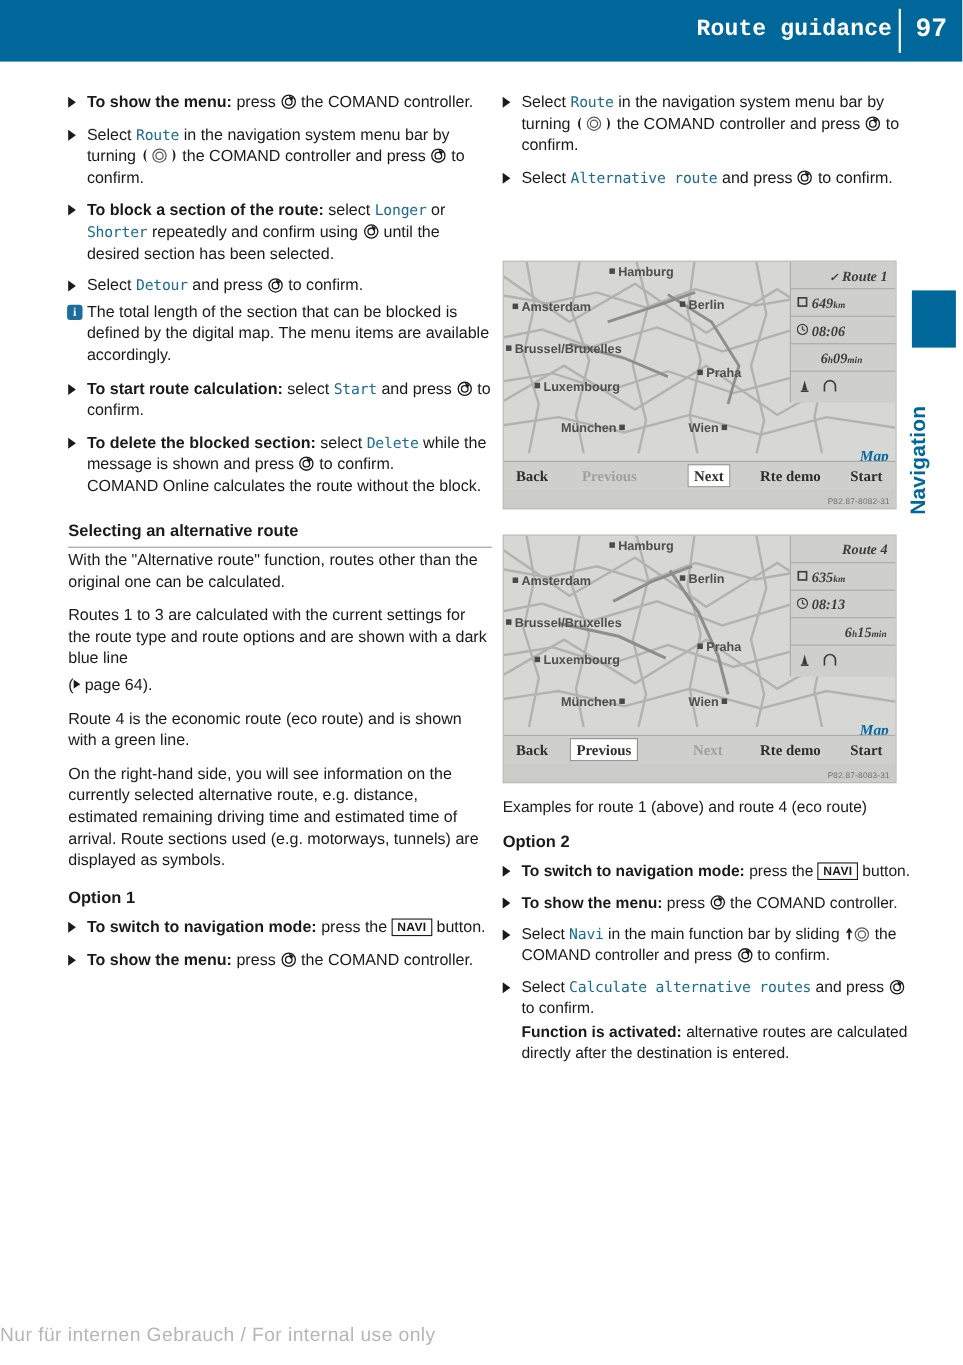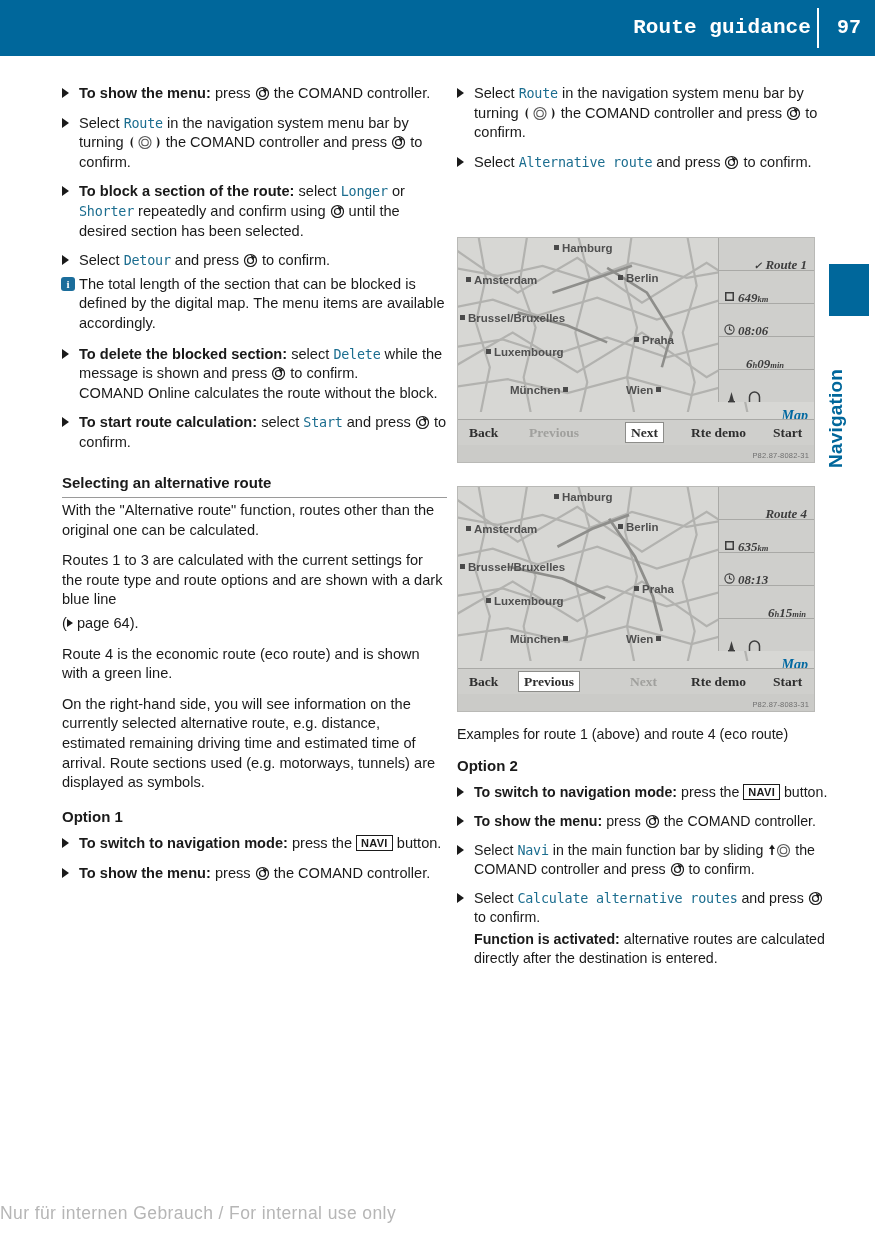--- a/index.html
+++ b/index.html
@@ -16,21 +16,21 @@
   }
   .header-title{
     position:absolute;right:64px;top:0;height:56px;line-height:56px;
     color:#ffffff;font-size:21px;font-weight:bold;letter-spacing:.1px;
   }
   .header-sep{
     position:absolute;right:56px;top:8px;width:2px;height:40px;background:#ffffff;
   }
   .header-page{
     position:absolute;right:14px;top:0;height:56px;line-height:56px;
-    color:#ffffff;font-size:20px;font-weight:bold;
+    color:#ffffff;font-size:24px;font-weight:bold;
   }
   
   .margin-tab{
     position:absolute;left:829px;top:264px;width:40px;height:52px;background:#00679b;
   }
   .margin-label{
     position:absolute;left:825px;top:318px;width:46px;height:150px;
     color:#00679b;font-size:19px;font-weight:bold;
     writing-mode:vertical-rl;text-orientation:mixed;
     transform:rotate(180deg);transform-origin:center;
@@ -108,21 +108,21 @@
     font-size:11.5px;font-weight:bold;color:#4f4f4f;white-space:nowrap;}
   .city .sq{display:inline-block;width:5px;height:5px;background:#4a4a4a;vertical-align:2px;margin-right:3px;}
   .city .sqa{display:inline-block;width:5px;height:5px;background:#4a4a4a;vertical-align:2px;margin-left:3px;}
   .info-panel{
     position:absolute;right:0;top:0;width:96px;background:#cfcfcc;
     border-left:1px solid #a9a9a6;box-sizing:border-box;
   }
   .ip-row{
     border-bottom:1px solid #a9a9a6;box-sizing:border-box;
     font-family:"Liberation Serif",serif;font-style:italic;font-weight:bold;
-    color:#3d3d3d;font-size:13px;padding:16px 5px;height:25px;line-height:21px;
+    color:#3d3d3d;font-size:13px;padding:2px 5px;height:25px;line-height:21px;
     white-space:nowrap;
   }
   .ip-title{text-align:right;padding-right:7px;}
   .ip-unit{font-size:8.5px;font-style:italic;}
   .ip-ico{display:inline-block;width:11px;height:11px;margin-right:3px;vertical-align:0px;}
   .ip-sym{height:28px;line-height:26px;padding-left:7px;border-bottom:none;}
   .map-btn{
     position:absolute;right:6px;bottom:38px;font-family:Liberation Serif, serif;
     font-style:italic;font-weight:bold;font-size:14px;color:#0369a1;
   }
@@ -206,34 +206,34 @@
         </svg></span><span> to confirm.</span>
   </div>
 
   <div class="note">
     <span class="info-icon">i</span>
     <span>The total length of the section that can be blocked is defined by the digital map. The menu items are available accordingly.</span>
   </div>
 
   <div class="bullet">
     <span class="arrow"></span>
+    <b>To start route calculation:</b><span> select </span><span class="code">Start</span><span> and press </span><span class="ic ic-press"><svg width="15" height="15" viewBox="0 0 15 15">
+          <circle cx="7.5" cy="7.5" r="6" fill="none" stroke="#1a1a1a" stroke-width="1.2"></circle>
+          <circle cx="7.5" cy="7.5" r="3" fill="none" stroke="#1a1a1a" stroke-width="1.2"></circle>
+          <path d="M7.5 1.8 L12 4.2 L9.5 7 Z" fill="#1a1a1a"></path>
+        </svg></span><span> to confirm.</span>
+  </div>
+
+  <div class="bullet">
+    <span class="arrow"></span>
     <b>To delete the blocked section:</b><span> select </span><span class="code">Delete</span><span> while the message is shown and press </span><span class="ic ic-press"><svg width="15" height="15" viewBox="0 0 15 15">
           <circle cx="7.5" cy="7.5" r="6" fill="none" stroke="#1a1a1a" stroke-width="1.2"></circle>
           <circle cx="7.5" cy="7.5" r="3" fill="none" stroke="#1a1a1a" stroke-width="1.2"></circle>
           <path d="M7.5 1.8 L12 4.2 L9.5 7 Z" fill="#1a1a1a"></path>
         </svg></span><span> to confirm.</span><br><span>COMAND Online calculates the route without the block.</span>
-  </div>
-
-  <div class="bullet">
-    <span class="arrow"></span>
-    <b>To start route calculation:</b><span> select </span><span class="code">Start</span><span> and press </span><span class="ic ic-press"><svg width="15" height="15" viewBox="0 0 15 15">
-          <circle cx="7.5" cy="7.5" r="6" fill="none" stroke="#1a1a1a" stroke-width="1.2"></circle>
-          <circle cx="7.5" cy="7.5" r="3" fill="none" stroke="#1a1a1a" stroke-width="1.2"></circle>
-          <path d="M7.5 1.8 L12 4.2 L9.5 7 Z" fill="#1a1a1a"></path>
-        </svg></span><span> to confirm.</span>
   </div>
 
   <div class="h2">Selecting an alternative route</div>
 
   <p class="para">With the "Alternative route" function, routes other than the original one can be calculated.</p>
 
   <p class="para-tight"><span>Routes 1 to 3 are calculated with the current settings for the route type and route options and are shown with a dark blue line</span></p>
   <p class="para">(<span class="tri"></span> <span>page 64</span>).</p>
 
   <p class="para">Route 4 is the economic route (eco route) and is shown with a green line.</p>

